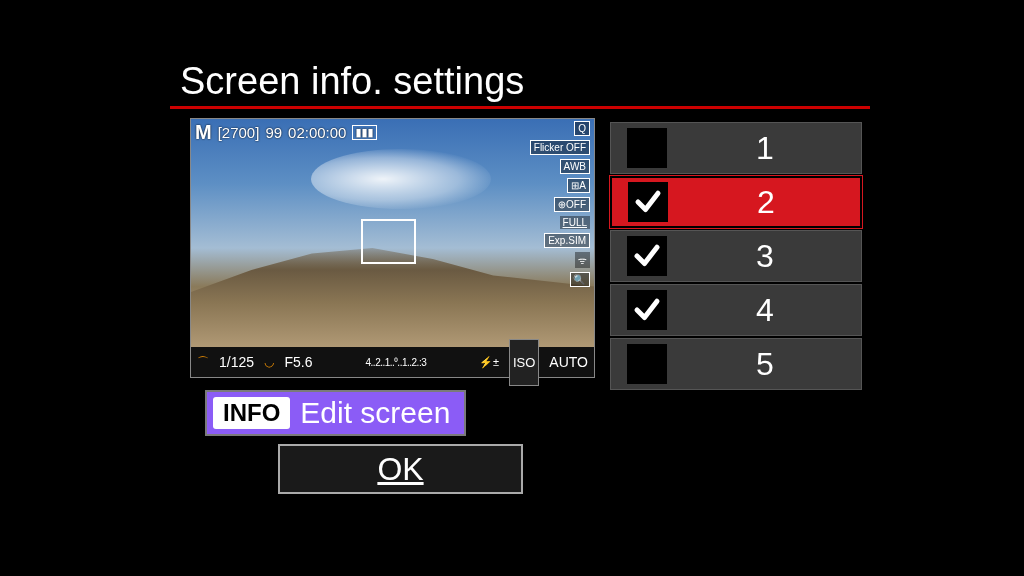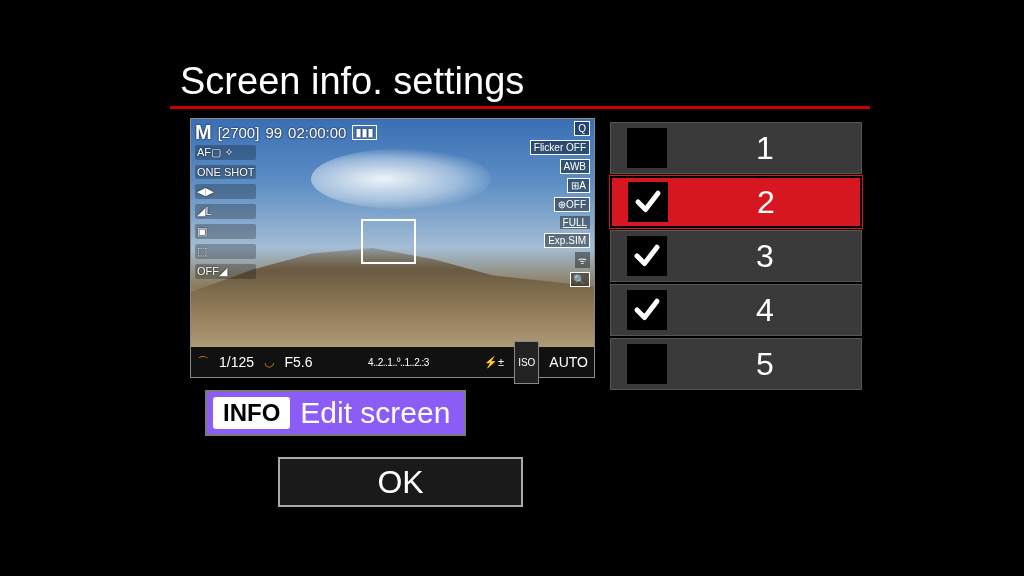--- a/index.html
+++ b/index.html
@@ -97,21 +97,21 @@
   }
   .preview .bottom-bar .dial1 { color: #f90; font-size:12px;}
   .preview .bottom-bar .dial2 { color: #f90; font-size:12px;}
   .preview .bottom-bar .meter {
     flex: 1;
     font-size: 10px;
     letter-spacing: -0.5px;
     text-align: center;
   }
   .preview .bottom-bar .iso {
-    font-size: 10px;
+    font-size: 13px;
     border: 1px solid #888;
     padding: 15px 3px;
     background:#222;
   }
   .preview .cloud {
     position:absolute;
     left:120px; top:30px; width:180px; height:60px;
     background: radial-gradient(ellipse at 40% 50%, rgba(255,255,255,0.9) 0%, rgba(255,255,255,0.4) 50%, rgba(255,255,255,0) 75%);
     border-radius:50%;
   }
@@ -175,22 +175,23 @@
     left: 145px;
   }
   .list-item.selected {
     background: #d6171f;
     border: 2px solid #000;
     outline: 1px solid #d6171f;
   }
   .buttons {
     position: absolute;
     left: 278px;
-    top: 457px;
-    display: flex;
+    top: 444px;
+    display: flex;
+    text-decoration: underline;
   }
   .btn {
     width: 245px;
     height: 50px;
     background: #1a1a1a;
     border: 2px solid #aaa;
     color: #fff;
     font-size: 32px;
     display: flex;
     align-items: center;
@@ -205,29 +206,20 @@
 
 <div class="preview">
   <div class="cloud"></div>
   <div class="mountain"></div>
   <div class="top-row">
     <span class="mode">M</span>
     <span>[2700]</span>
     <span>99</span>
     <span>02:00:00</span>
     <span style="font-size:11px;border:1px solid #fff;padding:0 2px;">▮▮▮</span>
-  </div>
-  <div class="left-col">
-    <span>AF▢ ✧</span>
-    <span>ONE SHOT</span>
-    <span>◀▶</span>
-    <span>◢L</span>
-    <span>▣</span>
-    <span>⬚</span>
-    <span>OFF◢</span>
   </div>
   <div class="right-col">
     <span>Q</span>
     <span>Flicker OFF</span>
     <span>AWB</span>
     <span>⊞A</span>
     <span>⊕OFF</span>
     <span style="border:none;text-decoration:underline;">FULL</span>
     <span>Exp.SIM</span>
     <span style="border:none;">ᯤ</span>

